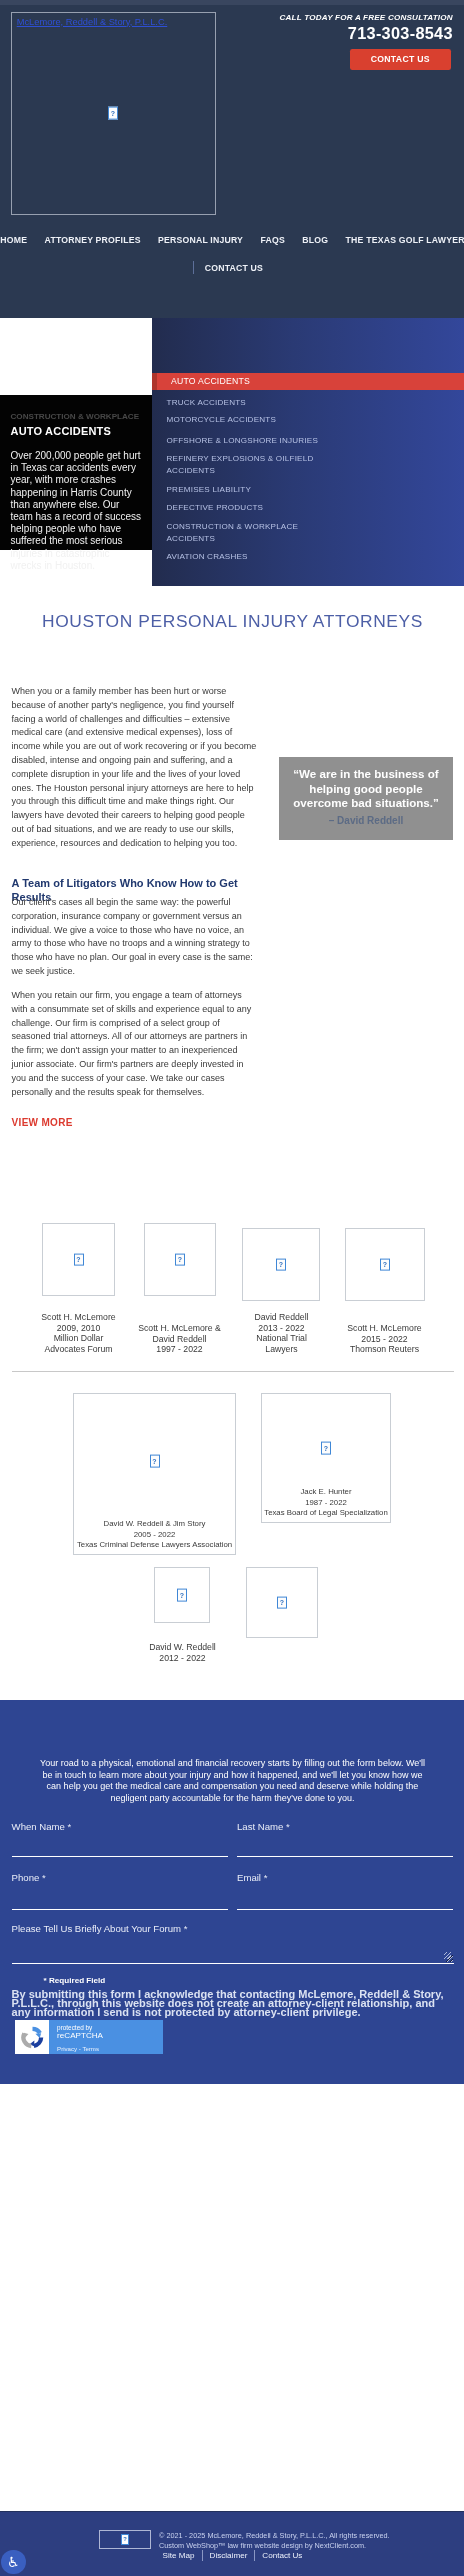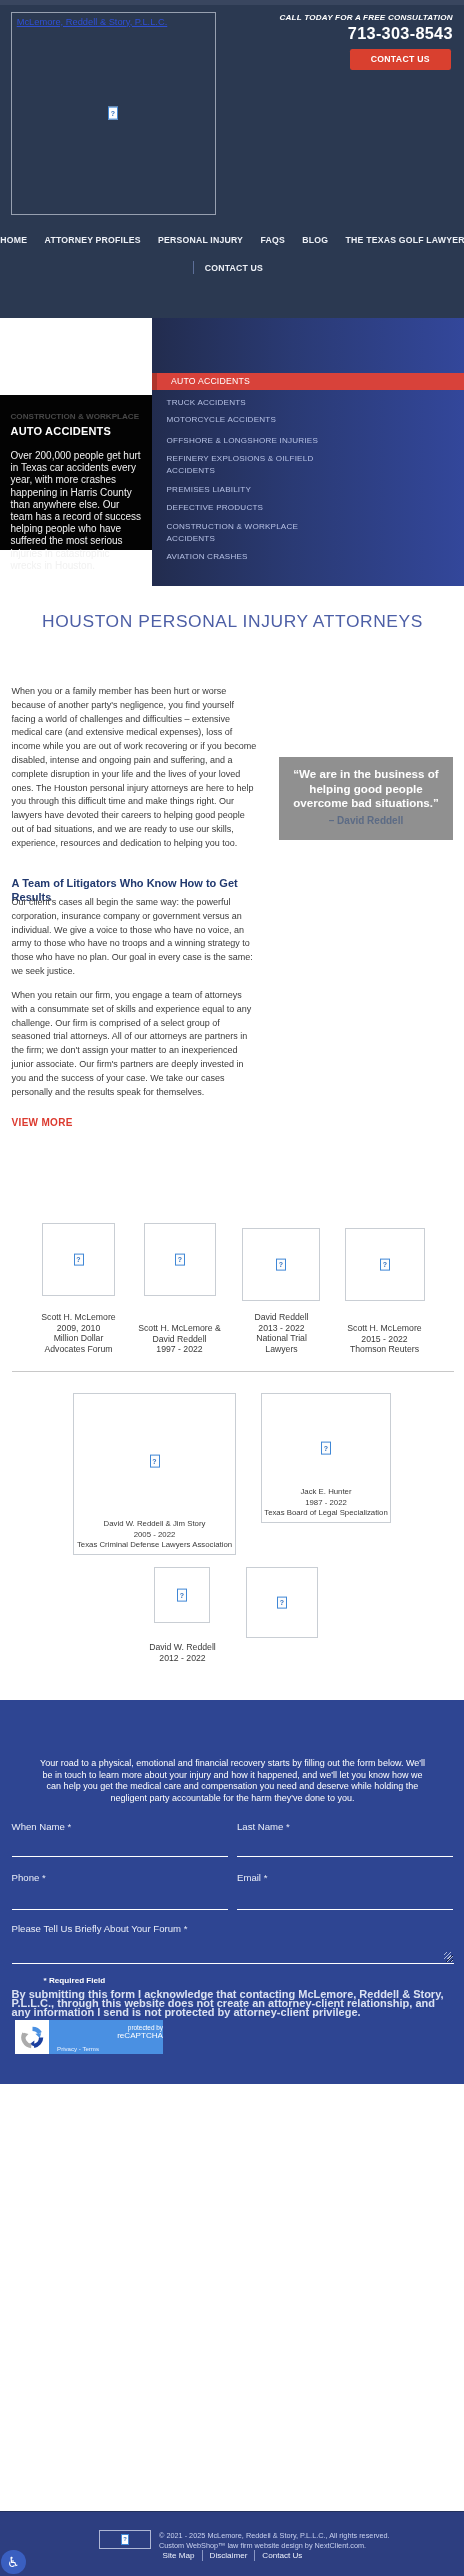--- a/index.html
+++ b/index.html
@@ -64,21 +64,21 @@
   .f-label { position:absolute; color:#e9edf8; font-size:9.6px; }
   .f-input { position:absolute; height:24.4px; background:transparent; border:none; border-bottom:1.2px solid #fff;
              color:#fff; font-size:9.3px; font-family:"Liberation Sans",sans-serif; outline:none; }
   .f-textarea { position:absolute; left:11.6px; top:1936px; width:442px; height:28px; background:transparent; border:none;
                 border-bottom:1.2px solid #fff; color:#fff; font-size:9.3px; resize:vertical;
                 font-family:"Liberation Sans",sans-serif; outline:none; }
   .resize-grip { position:absolute; left:444px; top:1952px; width:7px; height:7px; opacity:.8;
                  background:repeating-linear-gradient(135deg, transparent 0 1.7px, #cdd6ee 1.7px 2.6px); }
   .required-note { position:absolute; left:11.6px; top:1976px; color:#fff; font-size:8.1px; font-weight:bold;margin-left:32px; }
   .disclaimer { position:absolute; left:11.6px; top:1990px; width:433px; color:#dbe2f2; font-size:11px; line-height:9px;font-weight:bold; }
-  .recaptcha { position:absolute; left:15px; top:2020px; width:148px; height:34px; display:flex; cursor:pointer;text-align:right; }
+  .recaptcha { position:absolute; left:15px; top:2020px; width:148px; height:34px; display:flex; cursor:pointer; }
   .recaptcha-icon { width:34px; height:34px; background:#fff; display:flex; align-items:center; justify-content:center; }
   .recaptcha-body { flex:1; background:#4a90e2; color:#fff; padding:3.5px 0 2.3px 8.1px; position:relative; }
   .rc-line1 { font-size:6.4px; line-height:7px; }
   .rc-line2 { font-size:8.1px; line-height:9.3px; }
   .rc-links { position:absolute; left:8.1px; bottom:2.3px; font-size:6.1px; color:#eaf1fd; }
   .rc-links span { cursor:pointer; }
 
   
   .footer { position:absolute; left:0; top:2511px; width:465px; height:65px; background:#2d3e80; border-top:1.7px solid #22305c; }
   .footer-imgbox { position:absolute; left:99px; top:18px; width:52px; height:18.6px; border:0.6px solid #aeb6d4;

